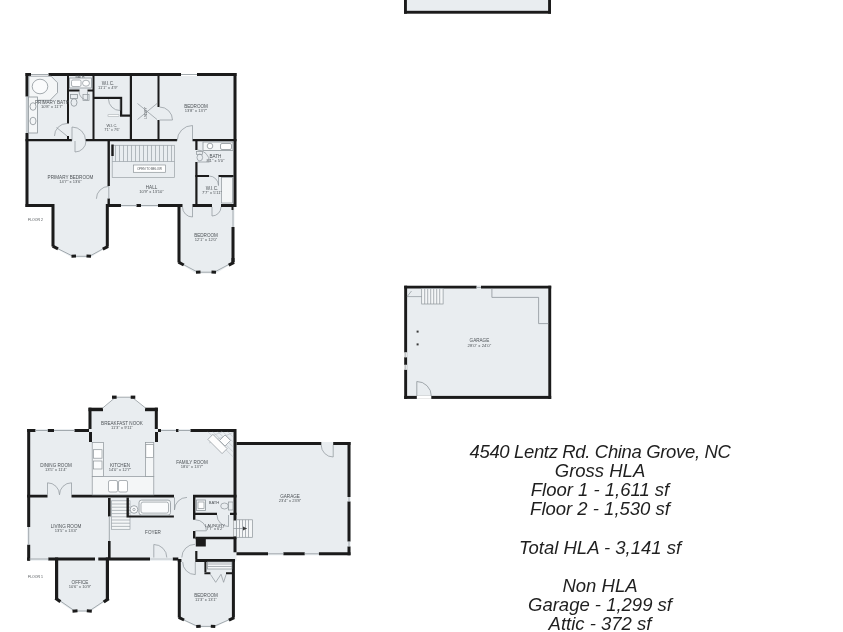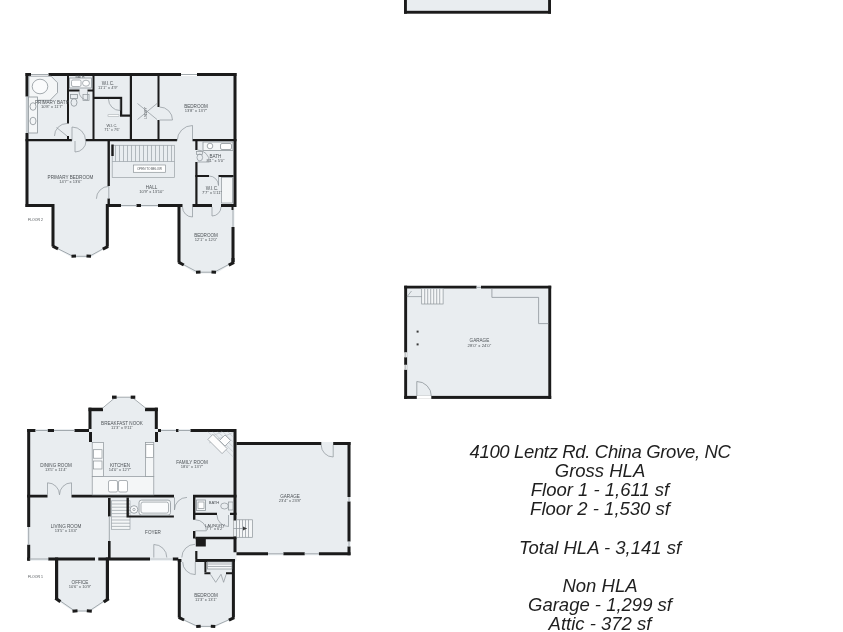--- a/index.html
+++ b/index.html
@@ -514,21 +514,21 @@
     <text class="lbl" x="80" y="588.3" font-size="4.1" text-anchor="middle">10'6" x 10'9"</text>
 
     <text class="lbl" x="206" y="596.5" font-size="4.6" text-anchor="middle">BEDROOM</text>
     <text class="lbl" x="206" y="600.8" font-size="4.1" text-anchor="middle">11'3" x 13'1"</text>
 
     <text class="lbl" x="28" y="577.5" font-size="3.5">FLOOR 1</text>
   </g>
 </svg>
 
 <div id="summary">
-<span style="letter-spacing:-0.35px">4100 Lentz Rd. China Grove, NC</span><br>
+<span style="letter-spacing:-0.35px">4540 Lentz Rd. China Grove, NC</span><br>
 Gross HLA<br>
 Floor 1 - 1,611 sf<br>
 Floor 2 - 1,530 sf<br>
 <br>
 Total HLA - 3,141 sf<br>
 <br>
 Non HLA<br>
 Garage - 1,299 sf<br>
 Attic - 372 sf
 </div>

